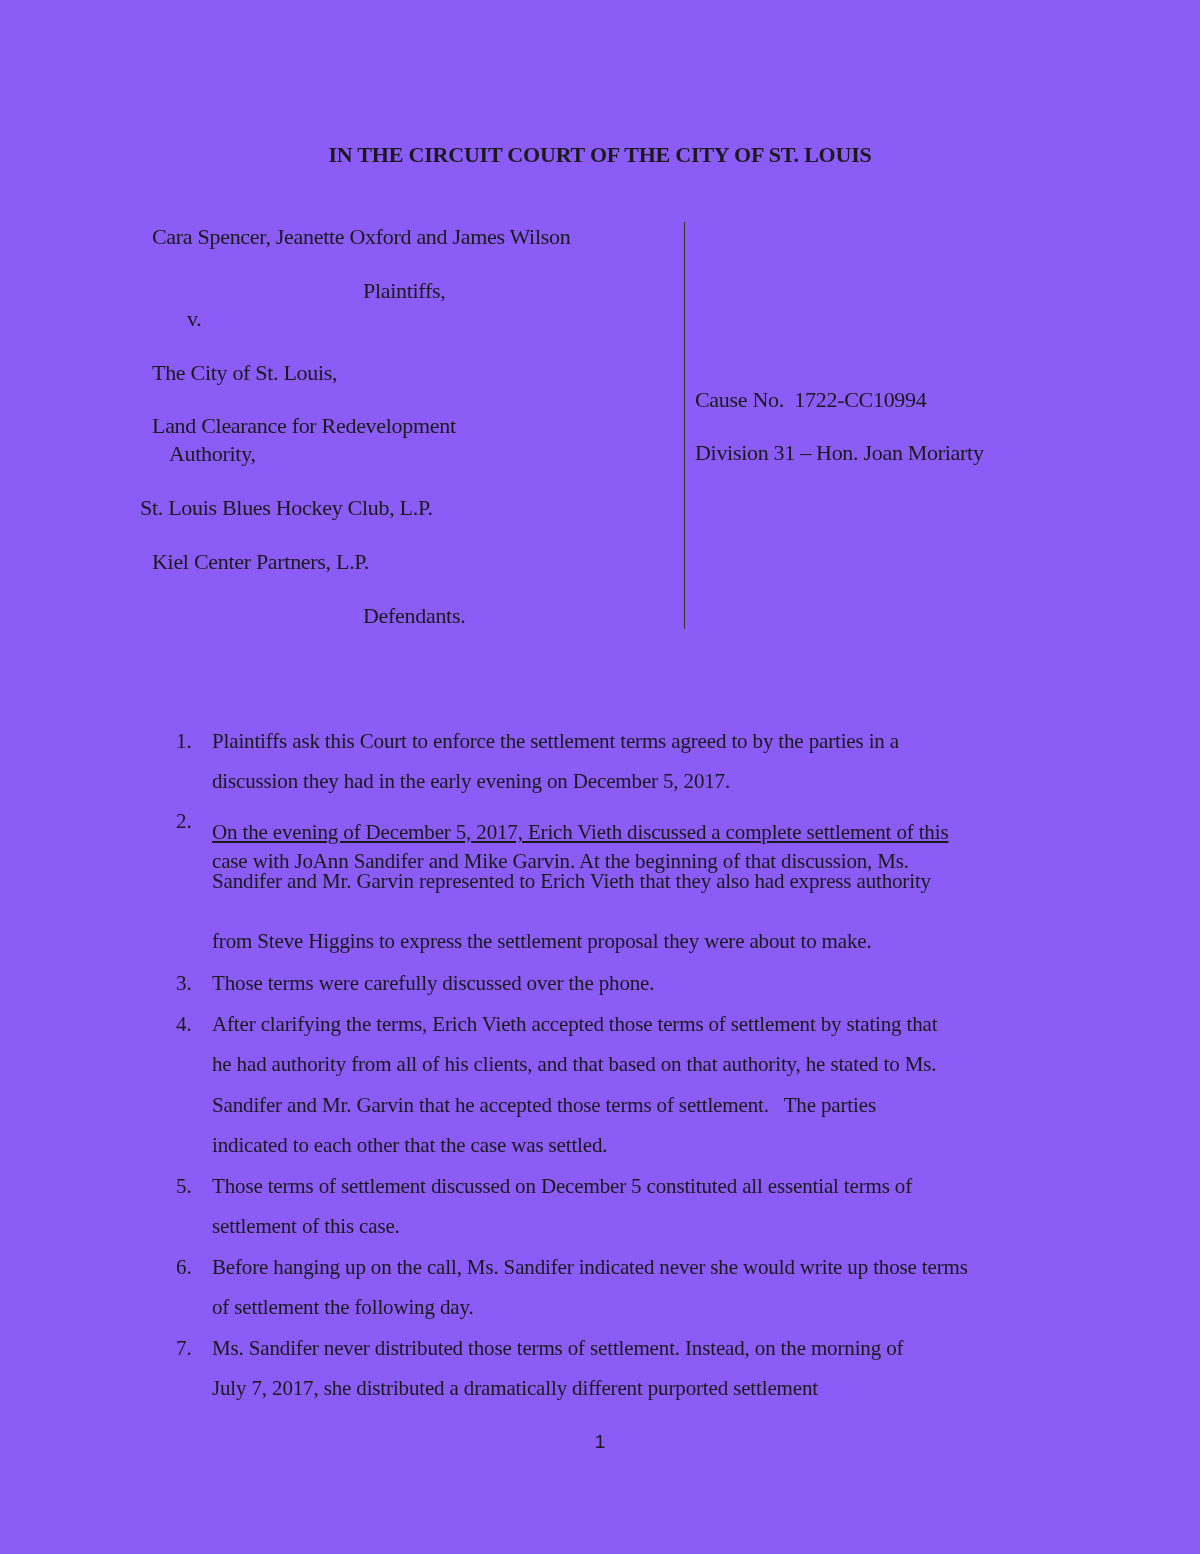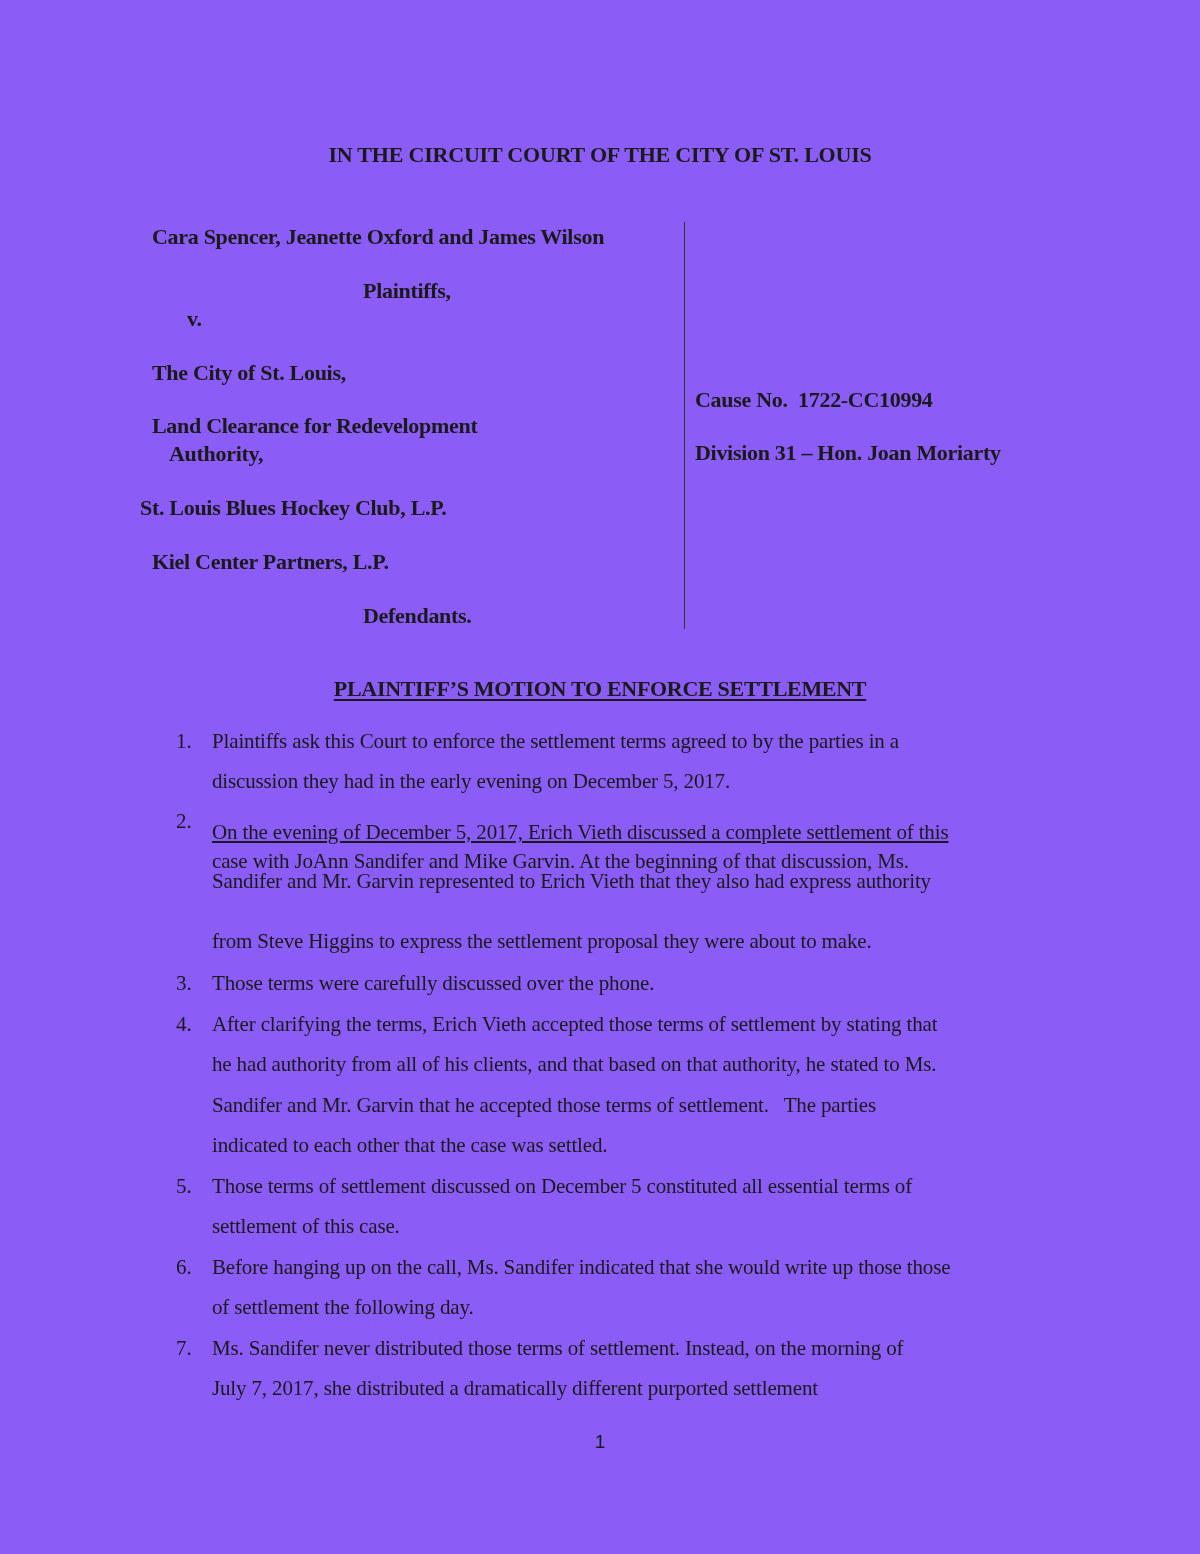--- a/index.html
+++ b/index.html
@@ -21,21 +21,21 @@
       width: 1200px;
       height: 1554px;
       background: #8b5cf6;
     }
     .abs { position: absolute; white-space: nowrap; }
     .court-line {
       left: 0; width: 1200px; text-align: center;
       font-size: 22px; font-weight: bold; letter-spacing: -0.2px;
     }
     .caption-text {
-      font-size: 22px; font-weight: bold; letter-spacing: -0.3px;
+      font-size: 22px; font-weight: normal; letter-spacing: -0.3px;
     }
     .caption-divider {
       position: absolute;
       left: 684px; top: 222px;
       width: 1px; height: 407px;
       background: #333333;
     }
     .motion-title {
       left: 0; width: 1200px; text-align: center;
       font-size: 22px; font-weight: bold;
@@ -79,23 +79,20 @@
     <div class="abs caption-text" style="left:140px; top:495px;">St. Louis Blues Hockey Club, L.P.</div>
     <div class="abs caption-text" style="left:152px; top:549px;">Kiel Center Partners, L.P.</div>
     <div class="abs caption-text" style="left:363px; top:603px;">Defendants.</div>
 
     <div class="caption-divider"></div>
 
     <div class="abs caption-text" style="left:695px; top:387px; white-space:pre;">Cause No.  1722-CC10994</div>
     <div class="abs caption-text" style="left:695px; top:440px;">Division 31 – Hon. Joan Moriarty</div>
   </div>
 
-  <div class="abs motion-title" style="top:676px;">
-    <span>PLAINTIFF’S MOTION TO ENFORCE SETTLEMENT</span>
-  </div>
 
   <div>
 
     <div>
       <div class="abs para-num" style="top:729px;">1.</div>
       <div class="abs para-line" style="top:729px;">Plaintiffs ask this Court to enforce the settlement terms agreed to by the parties in a</div>
       <div class="abs para-line" style="top:769px;">discussion they had in the early evening on December 5, 2017.</div>
     </div>
 
     <div>
@@ -120,21 +117,21 @@
     </div>
 
     <div>
       <div class="abs para-num" style="top:1174px;">5.</div>
       <div class="abs para-line" style="top:1174px;">Those terms of settlement discussed on December 5 constituted all essential terms of</div>
       <div class="abs para-line" style="top:1214px;">settlement of this case.</div>
     </div>
 
     <div>
       <div class="abs para-num" style="top:1255px;">6.</div>
-      <div class="abs para-line" style="top:1255px;">Before hanging up on the call, Ms. Sandifer indicated that she would write up those those</div>
+      <div class="abs para-line" style="top:1255px;">Before hanging up on the call, Ms. Sandifer indicated never she would write up those terms</div>
       <div class="abs para-line" style="top:1295px;">of settlement the following day.</div>
     </div>
 
     <div>
       <div class="abs para-num" style="top:1336px;">7.</div>
       <div class="abs para-line" style="top:1336px;">Ms. Sandifer never distributed those terms of settlement. Instead, on the morning of</div>
       <div class="abs para-line" style="top:1376px;">July 7, 2017, she distributed a dramatically different purported settlement</div>
     </div>
   </div>
 

